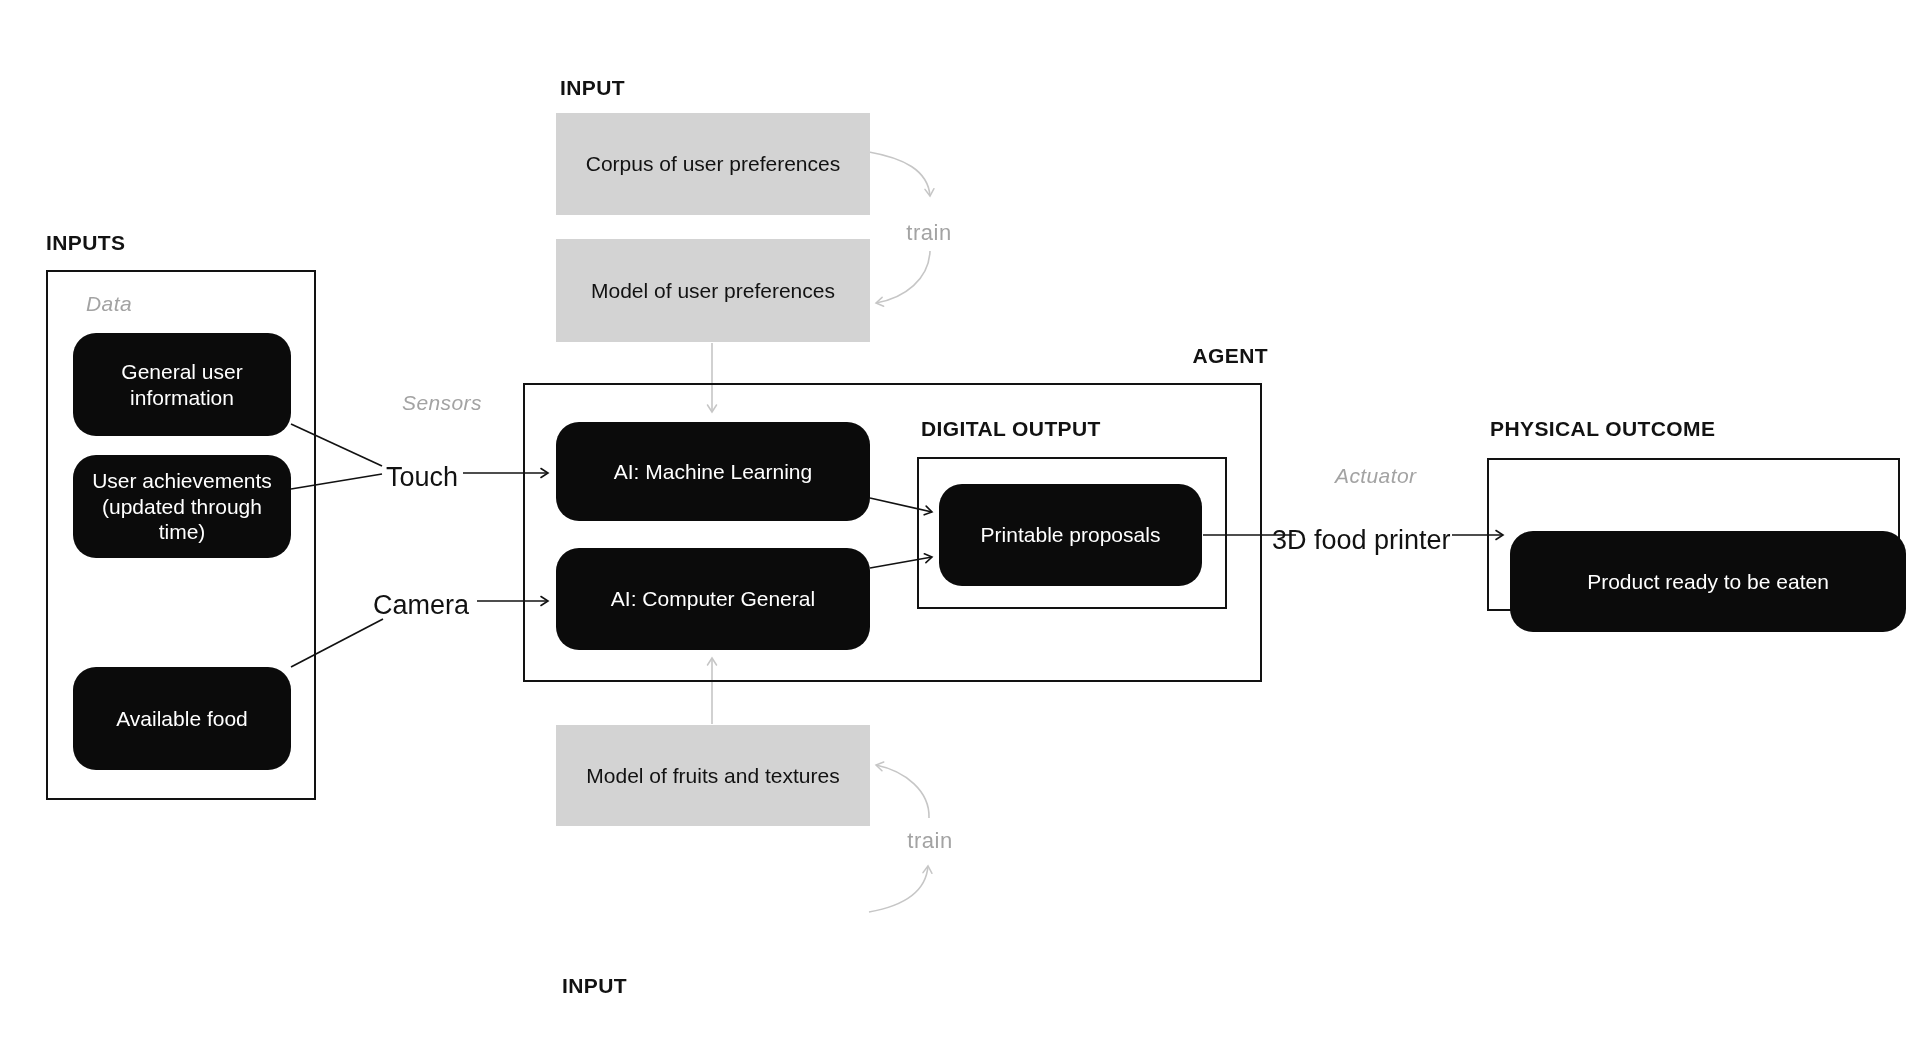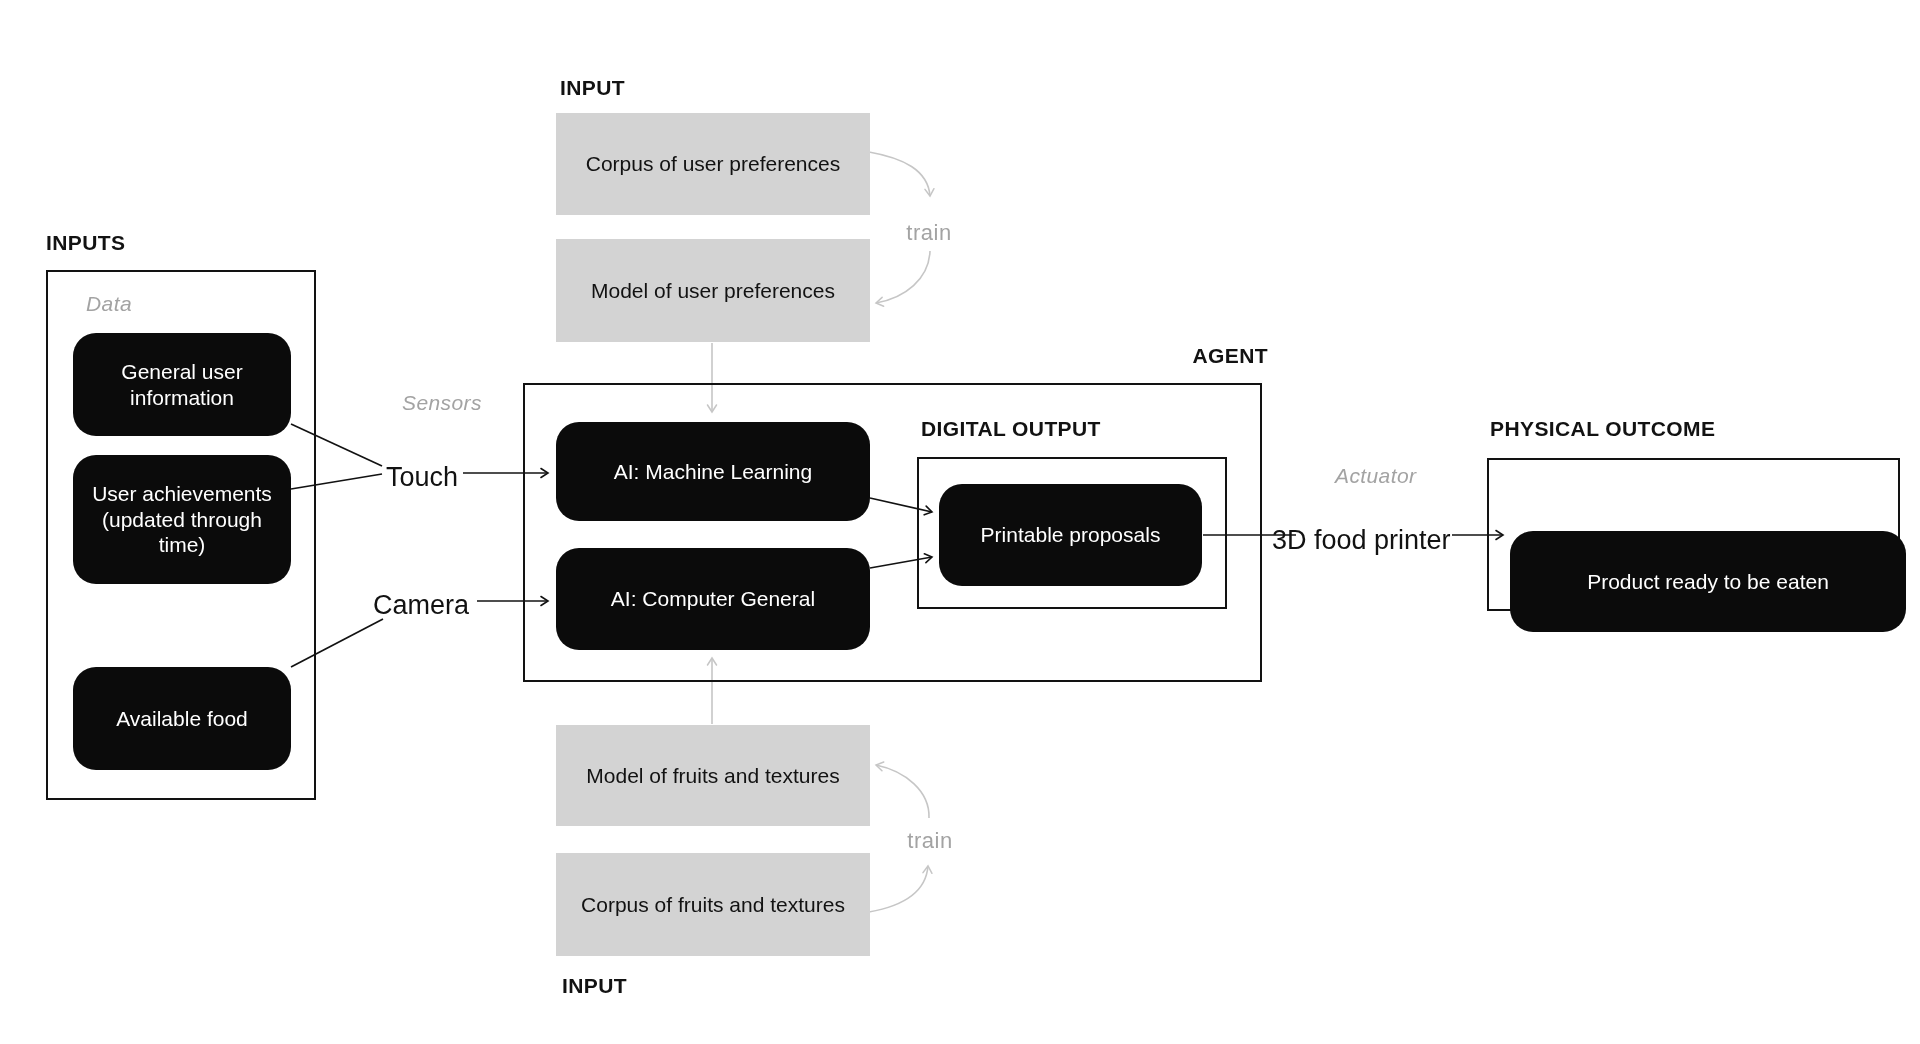--- a/index.html
+++ b/index.html
@@ -64,21 +64,21 @@
 
   <div class="abs hdr" style="left:560px;top:76px;">INPUT</div>
   <div class="abs node gray-node" style="left:556px;top:113px;width:314px;height:102px;">Corpus of user preferences</div>
   <div class="abs train" style="left:899px;top:220px;width:60px;">train</div>
   <div class="abs node gray-node" style="left:556px;top:239px;width:314px;height:103px;">Model of user preferences</div>
 
   <div class="abs hdr" style="left:46px;top:231px;">INPUTS</div>
   <div class="abs outline-box" style="left:46px;top:270px;width:270px;height:530px;"></div>
   <div class="abs muted-italic" style="left:86px;top:292px;">Data</div>
   <div class="abs node black-node" style="left:73px;top:333px;width:218px;height:103px;">General user information</div>
-  <div class="abs node black-node" style="left:73px;top:455px;width:218px;height:129px;">User achievements (updated through time)</div>
+  <div class="abs node black-node" style="left:73px;top:455px;width:218px;height:103px;">User achievements (updated through time)</div>
   <div class="abs node black-node" style="left:73px;top:667px;width:218px;height:103px;">Available food</div>
 
   <div class="abs muted-italic" style="left:358px;top:391px;margin-left:44px;">Sensors</div>
   <div class="abs plain-label" style="left:386px;top:462px;">Touch</div>
   <div class="abs plain-label" style="left:373px;top:590px;">Camera</div>
 
   <div class="abs hdr" style="left:1190px;top:344px;width:78px;text-align:right;">AGENT</div>
   <div class="abs outline-box" style="left:523px;top:383px;width:739px;height:299px;"></div>
   <div class="abs node black-node" style="left:556px;top:422px;width:314px;height:99px;">AI: Machine Learning</div>
   <div class="abs node black-node" style="left:556px;top:548px;width:314px;height:102px;">AI: Computer General</div>
@@ -89,16 +89,15 @@
 
   <div class="abs muted-italic" style="left:1335px;top:464px;">Actuator</div>
   <div class="abs plain-label" style="left:1244px;top:525px;margin-left:28px;">3D food printer</div>
 
   <div class="abs hdr" style="left:1490px;top:417px;">PHYSICAL OUTCOME</div>
   <div class="abs outline-box" style="left:1487px;top:458px;width:413px;height:153px;"></div>
   <div class="abs node black-node" style="left:1510px;top:483px;width:396px;height:101px;margin-top:48px;">Product ready to be eaten</div>
 
   <div class="abs node gray-node" style="left:556px;top:725px;width:314px;height:101px;">Model of fruits and textures</div>
   <div class="abs train" style="left:900px;top:828px;width:60px;">train</div>
-  <div class="abs node gray-node" style="left:556px;top:853px;width:314px;height:103px;">Corpus of fruits and textures</div>
   <div class="abs hdr" style="left:562px;top:974px;">INPUT</div>
 
 </div>
 
 </body></html>

